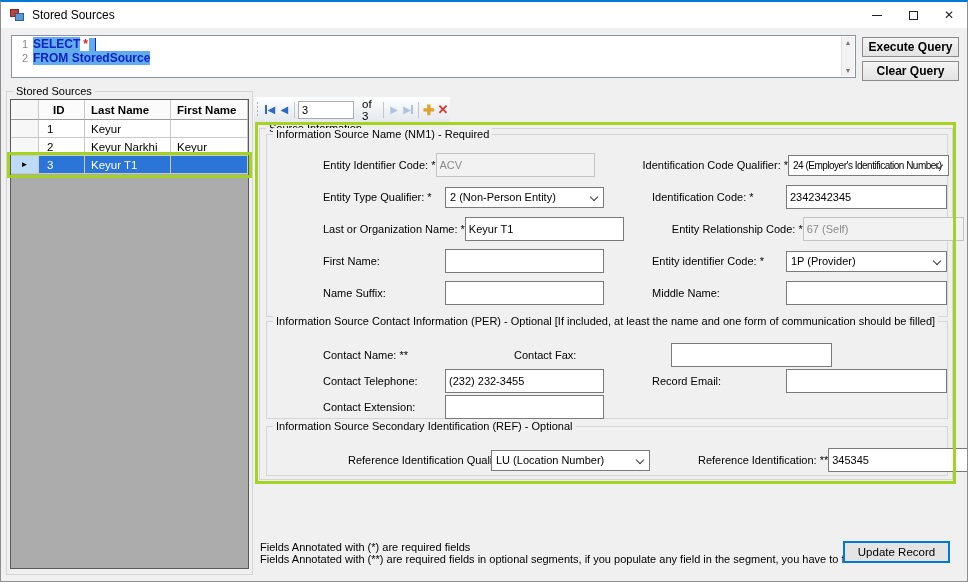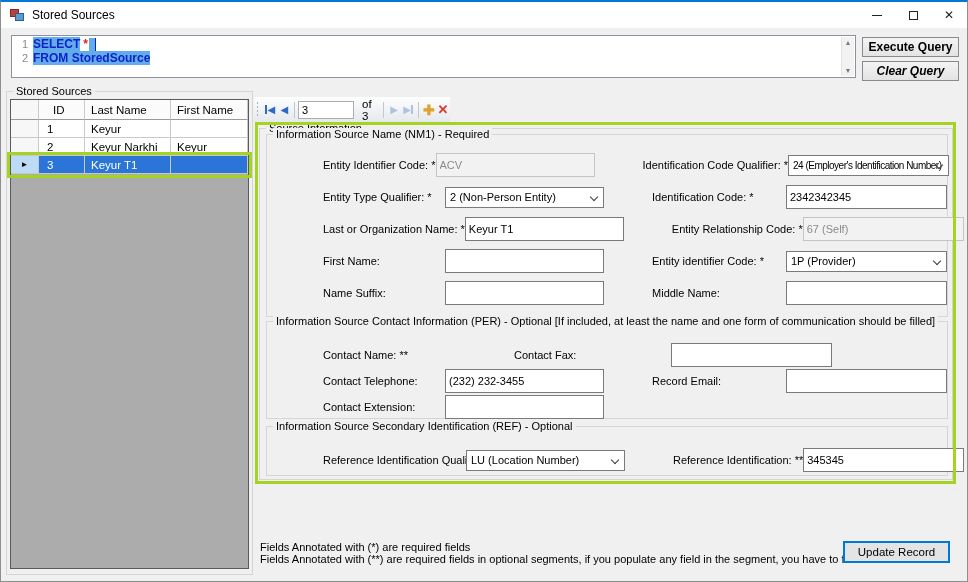--- a/index.html
+++ b/index.html
@@ -24,38 +24,38 @@
   .lnum{width:16px;text-align:right;margin-right:5px;color:#8A8A8A;font-weight:normal;font-size:11px;}
   .qsel{background:#63ACEC;color:#1022C8;}
   .qstar{color:#E01B1B;margin-left:3px;}
   .qcaret{width:7px;height:13px;background:#63ACEC;margin-left:1px;border-right:1px solid #1022C8;}
   .qe-scroll{position:absolute;top:1px;right:1px;bottom:1px;width:13px;background:#F2F2F2;border-left:1px solid #E3E3E3;display:flex;flex-direction:column;justify-content:space-between;align-items:center;padding:2px 0;}
   .qe-scroll span{font-size:7px;color:#7A7A7A;line-height:1;}
 
   
   .btn{position:absolute;left:861px;width:97px;height:20px;background:linear-gradient(#F4F4F4,#E3E3E3);border:1px solid #8A8A8A;font-weight:bold;font-size:12px;font-family:inherit;padding:0;}
   .btn-exec{top:35px;}
-  .btn-clear{top:59px;font-style:italic;}
+  .btn-clear{top:59px;}
 
   
   .groupbox{position:absolute;border:1px solid #D5D5D8;}
   .gb-title{position:absolute;top:-7px;left:6px;background:#F0F0F0;padding:0 3px;font-size:11px;color:#000;white-space:nowrap;}
 
   
   .grid{position:absolute;left:9px;top:97px;width:239px;height:470px;background:#ACACAC;border:1px solid #5A5A5A;}
   .g-row,.g-header{display:flex;background:#fff;}
   .g-header{height:20px;font-size:11.5px;background:#FBFBFB;}
   .g-row{height:18px;font-size:11.5px;}
   .gc{border-right:1px solid #C9C9C9;border-bottom:1px solid #C9C9C9;display:flex;align-items:center;overflow:hidden;white-space:nowrap;}
   .c-sel{width:28px;background:#F7F7F7;justify-content:center;}
   .c-id{width:46px;padding-left:8px;}
   .c-ln{width:86px;padding-left:6px;}
   .c-fn{flex:1;padding-left:6px;}
   .g-header .c-id{padding-left:14px;}
-  .g-header .gc{border-bottom:1px solid #9A9A9A;}
+  .g-header .gc{border-bottom:1px solid #9A9A9A;font-weight:bold;}
   .g-row.selected{background:#2B74D8;color:#fff;position:relative;z-index:2;outline:3px solid #A4D322;outline-offset:1px;}
   .g-row.selected .c-sel{background:#BDDBF5;color:#000;}
   .row-marker{font-size:8px;color:#000;line-height:1;}
 
   
   .toolbar{position:absolute;left:253px;top:95px;width:196px;height:25px;background:linear-gradient(#FDFEFE,#E5E9ED);display:flex;align-items:center;}
   .grip{width:2px;height:16px;margin:0 5px 0 3px;background:repeating-linear-gradient(#A9B0B8 0 2px,transparent 2px 4px);}
   .navbtn{width:22px;height:20px;border:0;background:transparent;display:flex;align-items:center;justify-content:center;color:#2E69C8;font-size:10px;padding:0;}
   .navbtn .bar{width:2px;height:9px;background:currentColor;}
   .navbtn.disabled{color:#AFC3DF;}
@@ -65,21 +65,21 @@
   .navbtn.add{color:#DFA22B;font-size:14px;font-weight:bold;}
   .navbtn.del{color:#D8392C;font-size:13px;font-weight:bold;}
 
   
   .form-highlight{position:absolute;left:254px;top:120px;width:701px;height:362px;border:3px solid #A4D322;pointer-events:none;z-index:6;}
 
   
   .src-group{left:258px;top:126px;width:694px;height:352px;}
   .nm1-group{left:6px;top:5px;width:682px;height:183px;}
   .per-group{left:6px;top:192px;width:682px;height:98px;}
-  .ref-group{left:6px;top:297px;width:682px;height:50px;}
+  .ref-group{left:6px;top:297px;width:682px;height:50px;padding-left:25px;}
 
   .frow{display:flex;align-items:center;height:32px;padding-left:8px;margin-left:48px;}
   .nm1-group .frow:first-of-type{margin-top:14px;}
   .per-group .frow{height:26px;}
   .per-group .frow:first-of-type{margin-top:20px;}
   .ref-group .frow{height:26px;}
   .ref-group .frow:first-of-type{margin-top:20px;}
 
   .lblL{width:143px;font-size:11px;white-space:nowrap;overflow:visible;}
   .ctlL{width:159px;flex:0 0 159px;position:relative;z-index:1;}

